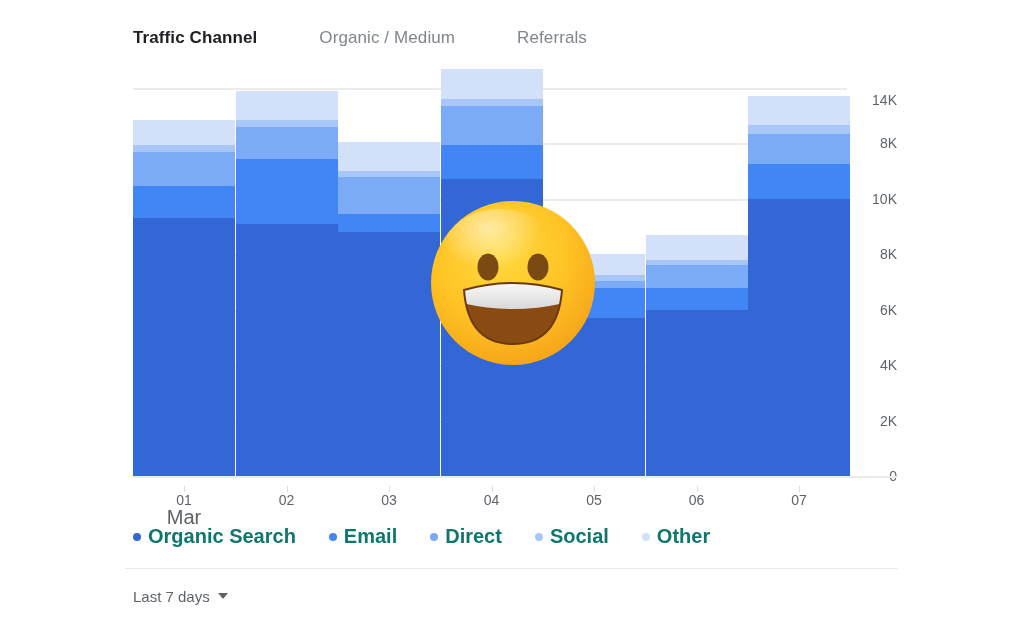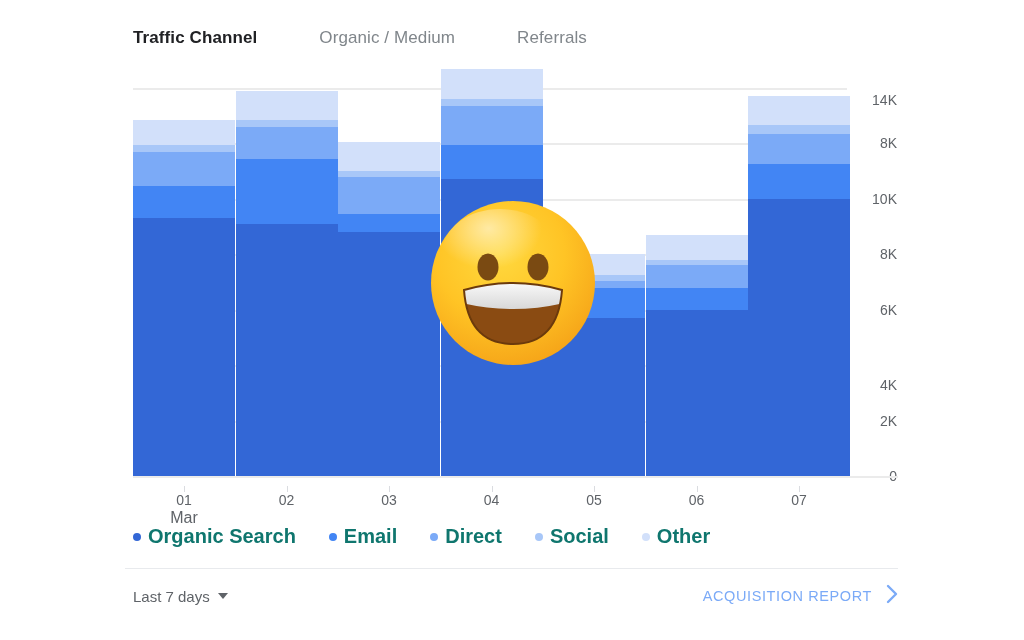--- a/index.html
+++ b/index.html
@@ -117,21 +117,21 @@
     position: absolute;
     top: 0;
     width: 102px;
     text-align: center;
     font-size: 14px;
     color: #5f6368;
     line-height: 17px;
   }
   .xtick .sub {
     display: block;
-    font-size: 16px;
+    font-size: 20px;
     color: #5f6368;
   }
   .xtick-mark {
     position: absolute;
     top: -6px;
     width: 1px;
     height: 6px;
     background: #dadce0;
   }
 
@@ -295,21 +295,21 @@
         </div>
       </div>
   </div>
 
   <div class="axis-labels" id="yticks">
       <div class="ytick" style="top: 12px;">14K</div>
       <div class="ytick" style="top: 55.4286px;">8K</div>
       <div class="ytick" style="top: 110.857px;">10K</div>
       <div class="ytick" style="top: 166.286px;">8K</div>
       <div class="ytick" style="top: 221.714px;">6K</div>
-      <div class="ytick" style="top: 277.143px; margin-top: 20px;">4K</div>
+      <div class="ytick" style="top: 277.143px;">4K</div>
       <div class="ytick" style="top: 332.571px;">2K</div>
       <div class="ytick" style="top: 388px;">0</div>
     </div>
 
   <div class="xaxis"></div>
   <div class="xticks" id="xticks">
       <div class="xtick-mark" style="left: 51px;"></div>
       <div class="xtick" style="left: 0px;">01<span class="sub">Mar</span></div>
       <div class="xtick-mark" style="left: 153.5px;"></div>
       <div class="xtick" style="left: 102.5px;">02</div>
@@ -346,28 +346,20 @@
         <span class="legend-dot" style="background: rgb(210, 224, 250);"></span>
         <span class="legend-label">Other</span>
       </div>
     </div>
 
   <div class="footer-rule"></div>
   <div class="footer">
     <div class="date-range">
       <span class="date-range-label">Last 7 days</span>
       <span class="caret"></span>
-    </div>
-    <div class="report-link">
-      <span class="report-label">ACQUISITION REPORT</span>
-      <span class="chev">
-        <svg width="12" height="20" viewBox="0 0 12 20" aria-hidden="true">
-          <path d="M2 2 L10 10 L2 18" fill="none" stroke="#7baaf7" stroke-width="2.4" stroke-linecap="round" stroke-linejoin="round"></path>
-        </svg>
-      </span>
     </div>
   </div>
 
   <div class="emoji">
     <svg width="170" height="170" viewBox="0 0 170 170" aria-hidden="true">
       <defs>
         <radialGradient id="faceGrad" cx="42%" cy="32%" r="72%">
           <stop offset="0%" stop-color="#ffd93f"></stop>
           <stop offset="55%" stop-color="#ffc425"></stop>
           <stop offset="100%" stop-color="#f5a318"></stop>

